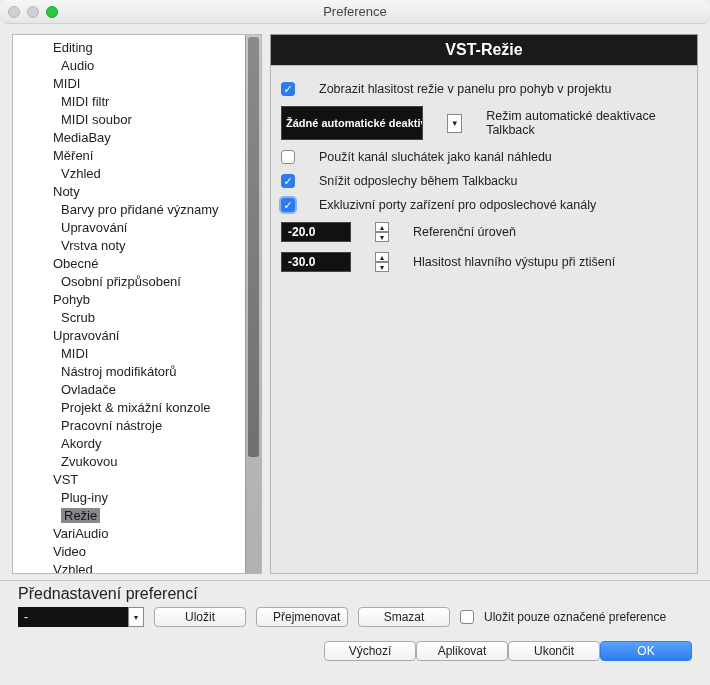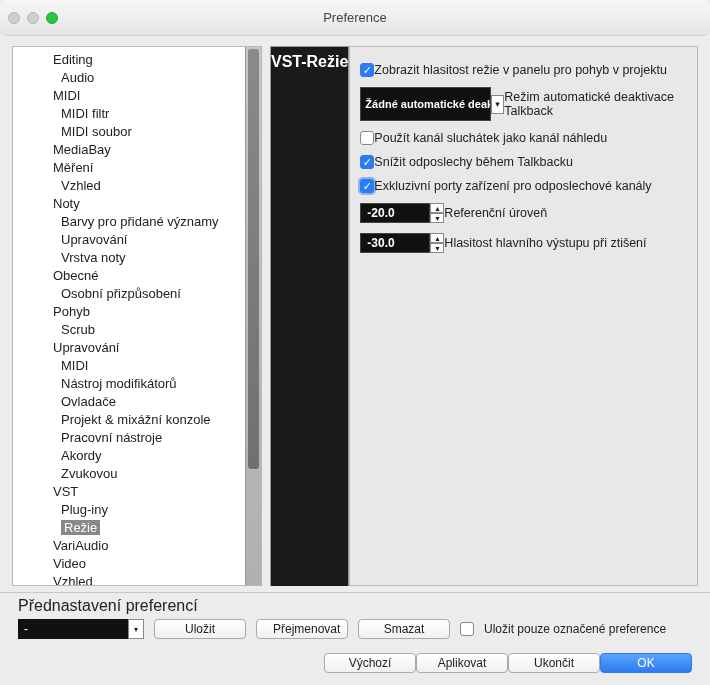--- a/index.html
+++ b/index.html
@@ -6,47 +6,47 @@
 body {
   font-family: -apple-system, "Helvetica Neue", Arial, sans-serif;
   font-size: 12px;
   background: #ececec;
   width: 710px;
   height: 685px;
   overflow: hidden;
   color: #222;
 }
 .titlebar {
-  height: 36px;
+  height: 24px;
   background: linear-gradient(#f6f6f6, #e6e6e6);
   border-bottom: 1px solid #d0d0d0;
   display: flex;
   align-items: center;
   position: relative;
   border-radius: 8px;
 }
 .traffic { display: flex; gap: 7px; margin-left: 8px; }
 .tlight { width: 12px; height: 12px; border-radius: 50%; }
 .tlight.red { background: #cfcfcf; border: 1px solid #b8b8b8; }
 .tlight.yel { background: #cfcfcf; border: 1px solid #b8b8b8; }
 .tlight.grn { background: #28c840; border: 1px solid #1ea932; }
 .titlebar .title { position: absolute; left: 0; right: 0; text-align: center; font-size: 13px; color: #444; }
 .content { display: flex; padding: 10px 12px 6px 12px; gap: 8px; height: 556px; }
 .treewrap { width: 250px; display: flex; background: #fff; border: 1px solid #b8b8b8; }
 .tree { flex: 1; overflow: hidden; padding: 4px 0; font-size: 13px; line-height: 18px; }
 .tree .lvl0 { padding-left: 40px; }
 .tree .lvl1 { padding-left: 48px; }
 .tree .item { white-space: nowrap; cursor: default; }
-.tree .item.selected span { background: #888; color: #ffffff; padding: 0 3px; }
+.tree .item.selected span { background: #888; color: #0f172a; padding: 0 3px; }
 .treescroll { width: 16px; background: linear-gradient(#c8c8c8,#b0b0b0); border-left: 1px solid #999; position: relative; }
 .treescroll .thumb { position: absolute; left: 2px; right: 2px; top: 2px; height: 420px; background: linear-gradient(#8a8a8a,#707070); border-radius: 3px; }
-.rightpane { flex: 1; display: flex; flex-direction: row; }
+.rightpane { flex: 1; display: flex; flex-direction: column; }
 .panehdr { background: #1a1a1a; color: #fff; text-align: center; font-weight: bold; font-size: 16px; padding: 6px 0; border: 1px solid #999; border-bottom: none; }
 .panebody { flex: 1; background: #e8e8e8; border: 1px solid #b8b8b8; padding: 16px 10px; }
-.row { display: flex; align-items: center; gap: 0; margin-bottom: 10px; font-size: 12.5px; }
+.row { display: flex; align-items: center; gap: 24px; margin-bottom: 10px; font-size: 12.5px; }
 .chk { width: 14px; height: 14px; border: 1px solid #888; border-radius: 3px; background: #fff; display: inline-flex; align-items: center; justify-content: center; flex-shrink: 0; }
 .chk.on { background: #2d7bf0; border-color: #2d7bf0; }
 .chk.on::after { content: "✓"; color: #fff; font-size: 11px; line-height: 1; }
 .chk.hl { box-shadow: 0 0 0 2px rgba(45,123,240,0.5); }
 .dd { background: #111; color: #fff; font-weight: bold; font-size: 11px; padding: 10px 4px; width: 156px; border: 1px solid #444; white-space: nowrap; overflow: hidden; }
 .ddbtn { width: 16px; height: 19px; background: #fff; border: 1px solid #888; display: inline-flex; align-items: center; justify-content: center; font-size: 9px; cursor: pointer; }
 .numbox { background: #111; color: #fff; font-weight: bold; font-size: 12px; width: 70px; text-align: left; padding: 2px 6px; border: 1px solid #444; }
 .spin { width: 14px; display: flex; flex-direction: column; }
 .spin .sb { height: 10px; background: #fff; border: 1px solid #888; font-size: 7px; display: flex; align-items: center; justify-content: center; cursor: pointer; }
 .footer1 { padding: 4px 18px 8px 18px; border-top: 1px solid #c8c8c8; }

